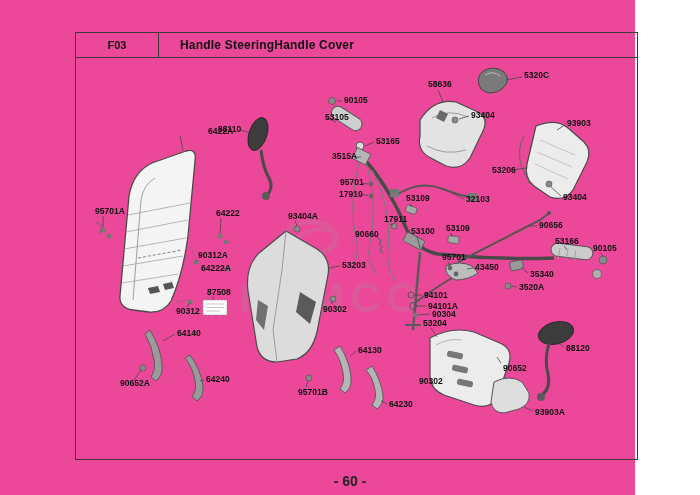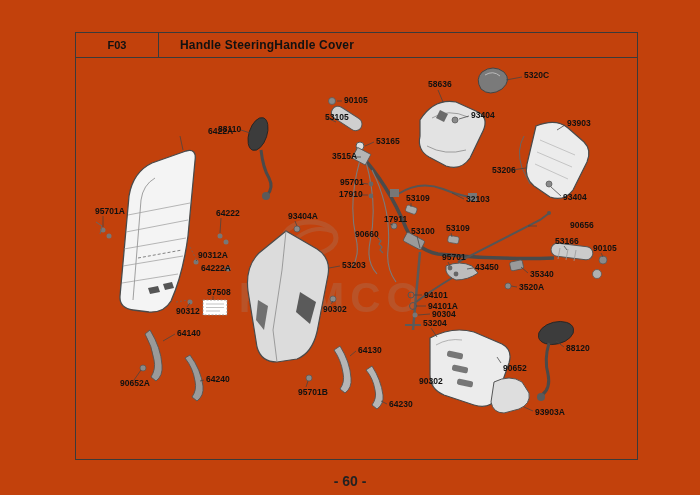--- a/index.html
+++ b/index.html
@@ -1,18 +1,18 @@
 <!DOCTYPE html>
 <html><head>
 <meta charset="utf-8">
 <title>Parts Diagram</title>
 <style>
   html,body{margin:0;padding:0;background:#fff;}
   body{width:700px;height:495px;font-family:"Liberation Sans",sans-serif;position:relative;overflow:hidden;}
-  .canvas{position:absolute;left:0;top:0;width:700px;height:495px;background:#c2410c;}
+  .canvas{position:absolute;left:0;top:0;width:635px;height:495px;background:#ec4899;}
   .frame{position:absolute;left:75px;top:32px;width:563px;height:428px;border:1.6px solid #3a3a3a;box-sizing:border-box;}
   .header{position:absolute;left:0;top:0;right:0;height:24px;border-bottom:1.6px solid #3a3a3a;display:flex;align-items:stretch;}
   .code-box{width:82px;border-right:1.6px solid #3a3a3a;display:flex;align-items:center;justify-content:center;font-weight:bold;font-size:11px;color:#111;}
   .title{display:flex;align-items:center;margin-left:21px;font-weight:bold;font-size:12px;color:#111;letter-spacing:0.2px;}
   .art,.lines{position:absolute;left:0;top:0;}
   .lines line{stroke:#444;stroke-width:0.75;}
   #label-layer{position:absolute;left:0;top:0;width:700px;height:495px;pointer-events:none;}
   .part-label{position:absolute;font-size:8.5px;font-weight:600;color:#111;white-space:nowrap;line-height:1;}
   .pageno{position:absolute;left:0;top:473px;width:700px;text-align:center;font-weight:bold;font-size:14px;color:#222;}
 </style>
@@ -259,21 +259,21 @@
       <div class="part-label" style="left: 471px; top: 111px;">93404</div>
       <div class="part-label" style="left: 567px; top: 119px;">93903</div>
       <div class="part-label" style="left: 492px; top: 166px;">53206</div>
       <div class="part-label" style="left: 563px; top: 193px;">93404</div>
       <div class="part-label" style="left: 406px; top: 194px;">53109</div>
       <div class="part-label" style="left: 466px; top: 195px;">32103</div>
       <div class="part-label" style="left: 95px; top: 207px;">95701A</div>
       <div class="part-label" style="left: 216px; top: 209px;">64222</div>
       <div class="part-label" style="left: 288px; top: 212px;">93404A</div>
       <div class="part-label" style="left: 384px; top: 215px;">17911</div>
-      <div class="part-label" style="left: 570px; top: 221px;">90656</div>
+      <div class="part-label" style="left: 539px; top: 221px;">90656</div>
       <div class="part-label" style="left: 355px; top: 230px;">90660</div>
       <div class="part-label" style="left: 411px; top: 227px;">53100</div>
       <div class="part-label" style="left: 446px; top: 224px;">53109</div>
       <div class="part-label" style="left: 555px; top: 237px;">53166</div>
       <div class="part-label" style="left: 593px; top: 244px;">90105</div>
       <div class="part-label" style="left: 198px; top: 251px;">90312A</div>
       <div class="part-label" style="left: 342px; top: 261px;">53203</div>
       <div class="part-label" style="left: 442px; top: 253px;">95701</div>
       <div class="part-label" style="left: 201px; top: 264px;">64222A</div>
       <div class="part-label" style="left: 475px; top: 263px;">43450</div>

